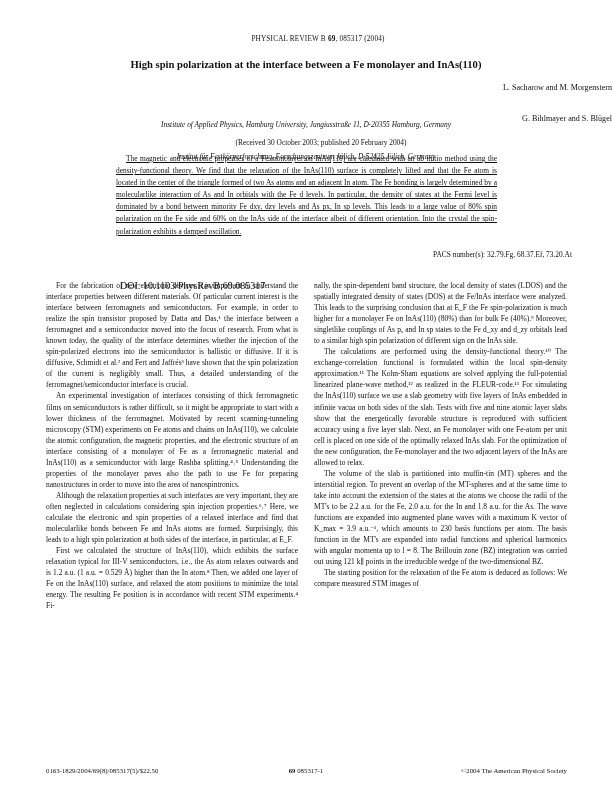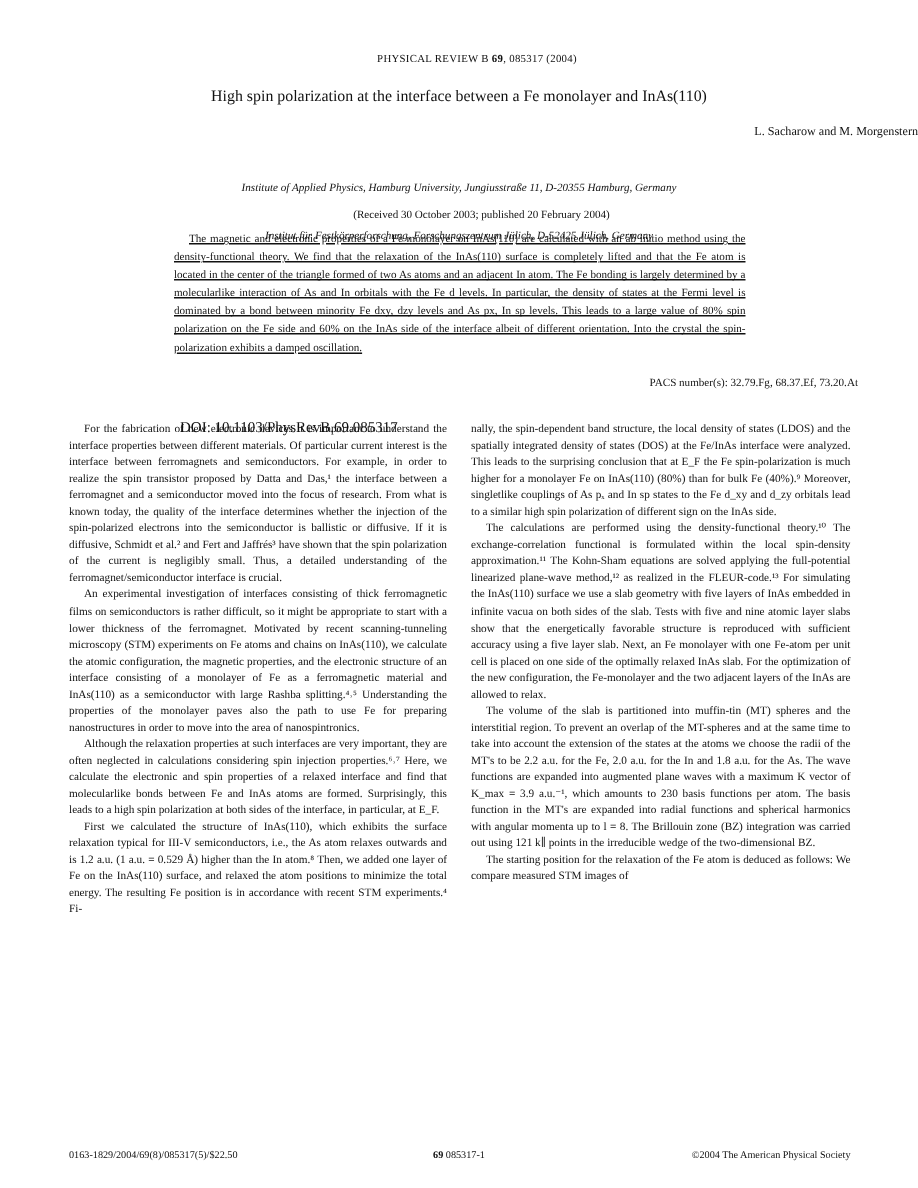--- a/index.html
+++ b/index.html
@@ -2,21 +2,21 @@
 <html><head>
 <meta charset="utf-8">
 <style>
   html, body { margin: 0; padding: 0; background: #ffffff; }
   body { width: 612px; height: 792px; position: relative; overflow: hidden;
          font-family: "Liberation Serif", "DejaVu Serif", serif; color: #111; }
   .page { position: absolute; left: 0; top: 0; width: 612px; height: 792px; }
   .journal { position: absolute; top: 35px; left: 12px; width: 612px; text-align: center;
              font-size: 7.2px; letter-spacing: 0.2px; }
   .title { position: absolute; top: 59px; left: 0; width: 612px; text-align: center;
-           font-weight: normal; font-size: 10.6px; }
+           font-weight: bold; font-size: 10.6px; }
   .authors { position: absolute; left: 0; width: 612px; text-align: right; font-size: 8.1px; }
   .affil { position: absolute; left: 0; width: 612px; text-align: center; font-size: 7.4px; font-style: italic; margin-top: 26px; }
   .received { position: absolute; top: 138px; left: 0; width: 612px; text-align: center; font-size: 7.4px; padding-left: 15px; }
   .abstract { position: absolute; top: 153px; left: 116px; width: 381px; font-size: 7.4px;
               line-height: 12.1px; text-align: justify; text-indent: 10px; text-decoration: underline; }
   .doi { position: absolute; top: 250px; left: 120px; font-size: 10px; margin-top: 30px; }
   .pacs { position: absolute; top: 250px; right: 40px; font-size: 7.4px; }
   .col { position: absolute; top: 280px; width: 252px; font-size: 7.5px; line-height: 11.05px; text-align: justify; }
   .col.left { left: 46px; }
   .col.right { left: 314px; width: 253px; }
@@ -33,20 +33,21 @@
 <div class="page">
   <div class="journal">
     <span>PHYSICAL REVIEW B</span>
     <b class="vol">69</b><span>, 085317  (2004)</span>
   </div>
 
   <div class="title">High spin polarization at the interface between a Fe monolayer and InAs(110)</div>
 
   <div class="authors" style="top:83px">L. Sacharow and M. Morgenstern</div>
   <div class="affil" style="top:94px">Institute of Applied Physics, Hamburg University, Jungiusstraße 11, D-20355 Hamburg, Germany</div>
+  <div class="authors" style="top:114px">G. Bihlmayer and S. Blügel</div>
   <div class="affil" style="top:126px">Institut für Festkörperforschung, Forschungszentrum Jülich, D-52425 Jülich, Germany</div>
 
   <div class="received">(Received 30 October 2003; published 20 February 2004)</div>
 
   <div class="abstract">The magnetic and electronic properties of a Fe monolayer on InAs(110) are calculated with an ab initio method using the density-functional theory. We find that the relaxation of the InAs(110) surface is completely lifted and that the Fe atom is located in the center of the triangle formed of two As atoms and an adjacent In atom. The Fe bonding is largely determined by a molecularlike interaction of As and In orbitals with the Fe d levels. In particular, the density of states at the Fermi level is dominated by a bond between minority Fe dxy, dzy levels and As px, In sp levels. This leads to a large value of 80% spin polarization on the Fe side and 60% on the InAs side of the interface albeit of different orientation. Into the crystal the spin-polarization exhibits a damped oscillation.</div>
 
   <div class="doi">DOI: 10.1103/PhysRevB.69.085317</div>
   <div class="pacs">PACS number(s):  32.79.Fg, 68.37.Ef, 73.20.At</div>
 
   <div class="col left">

